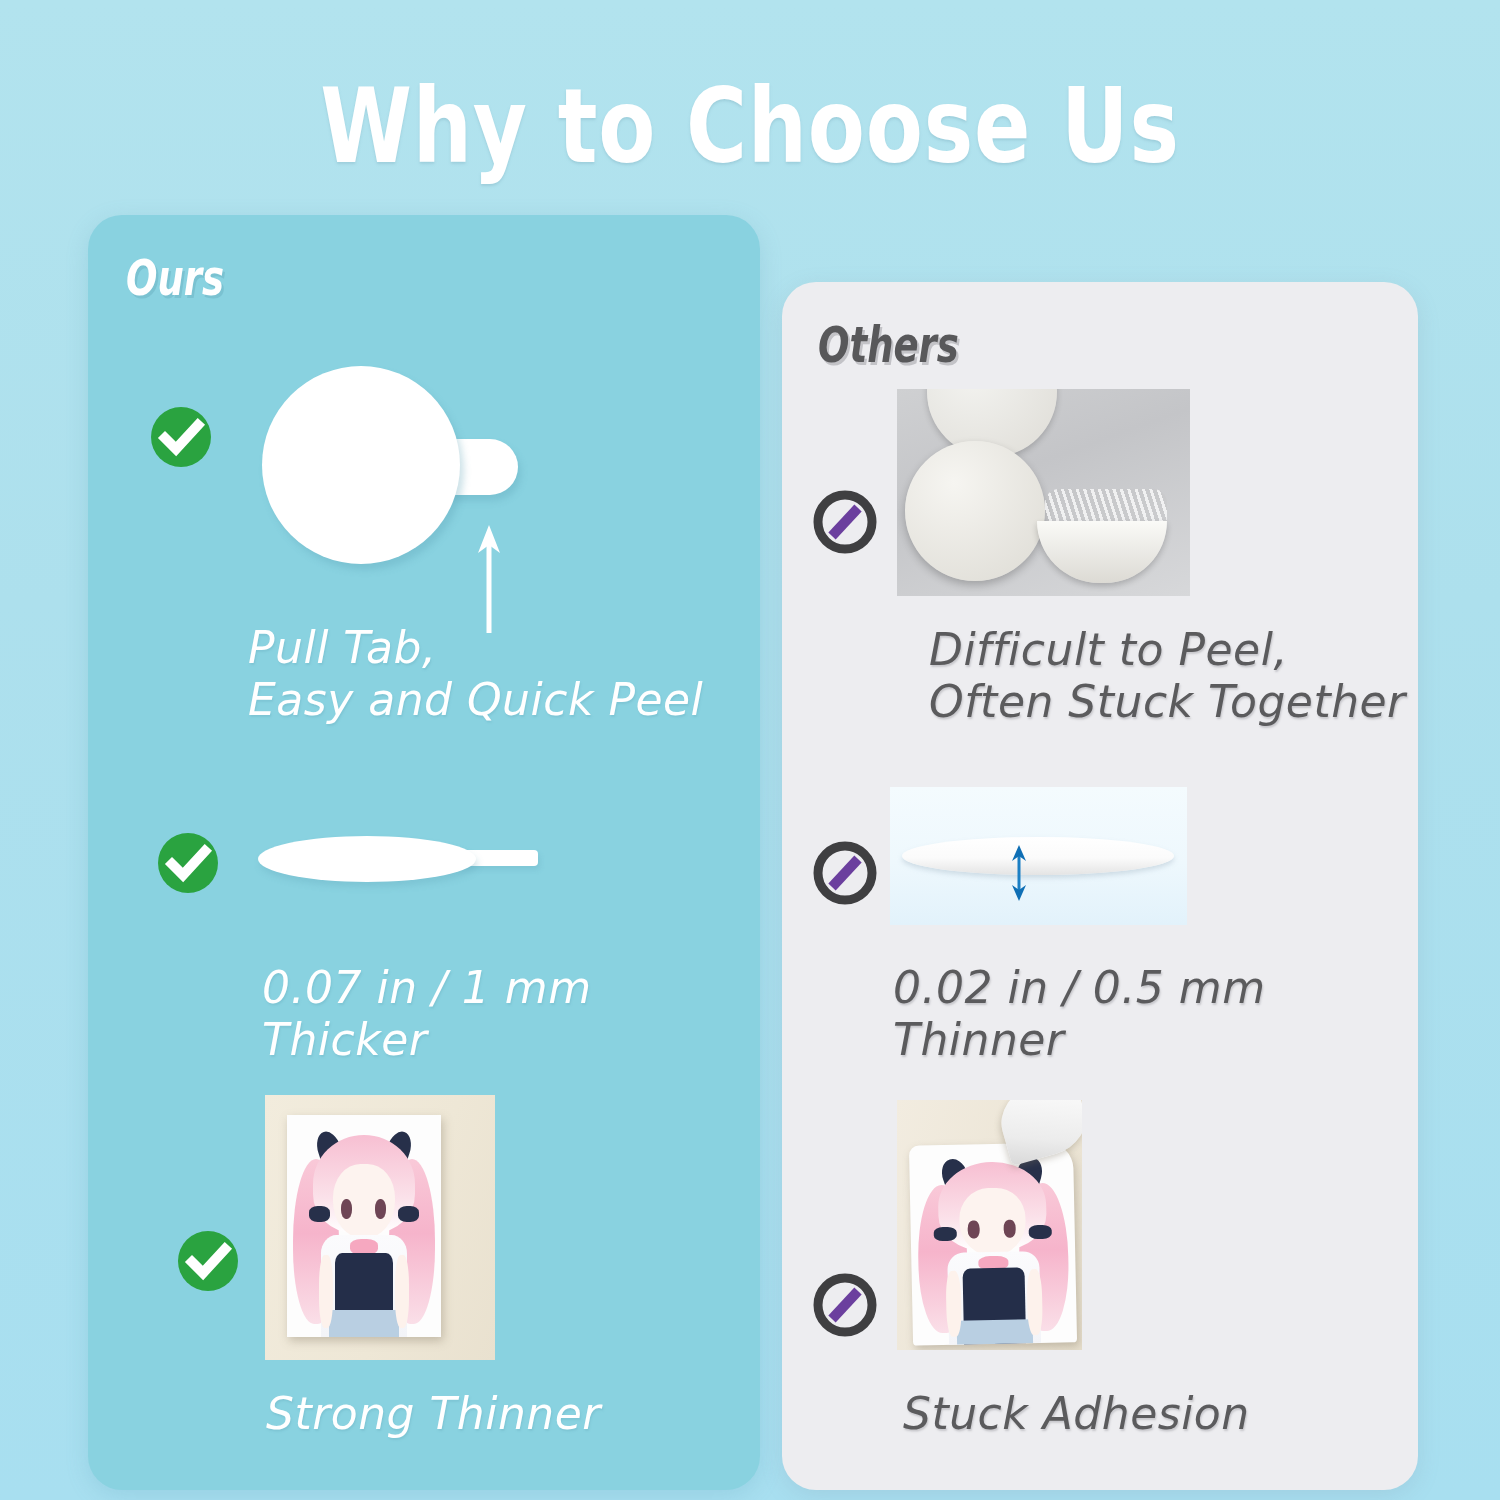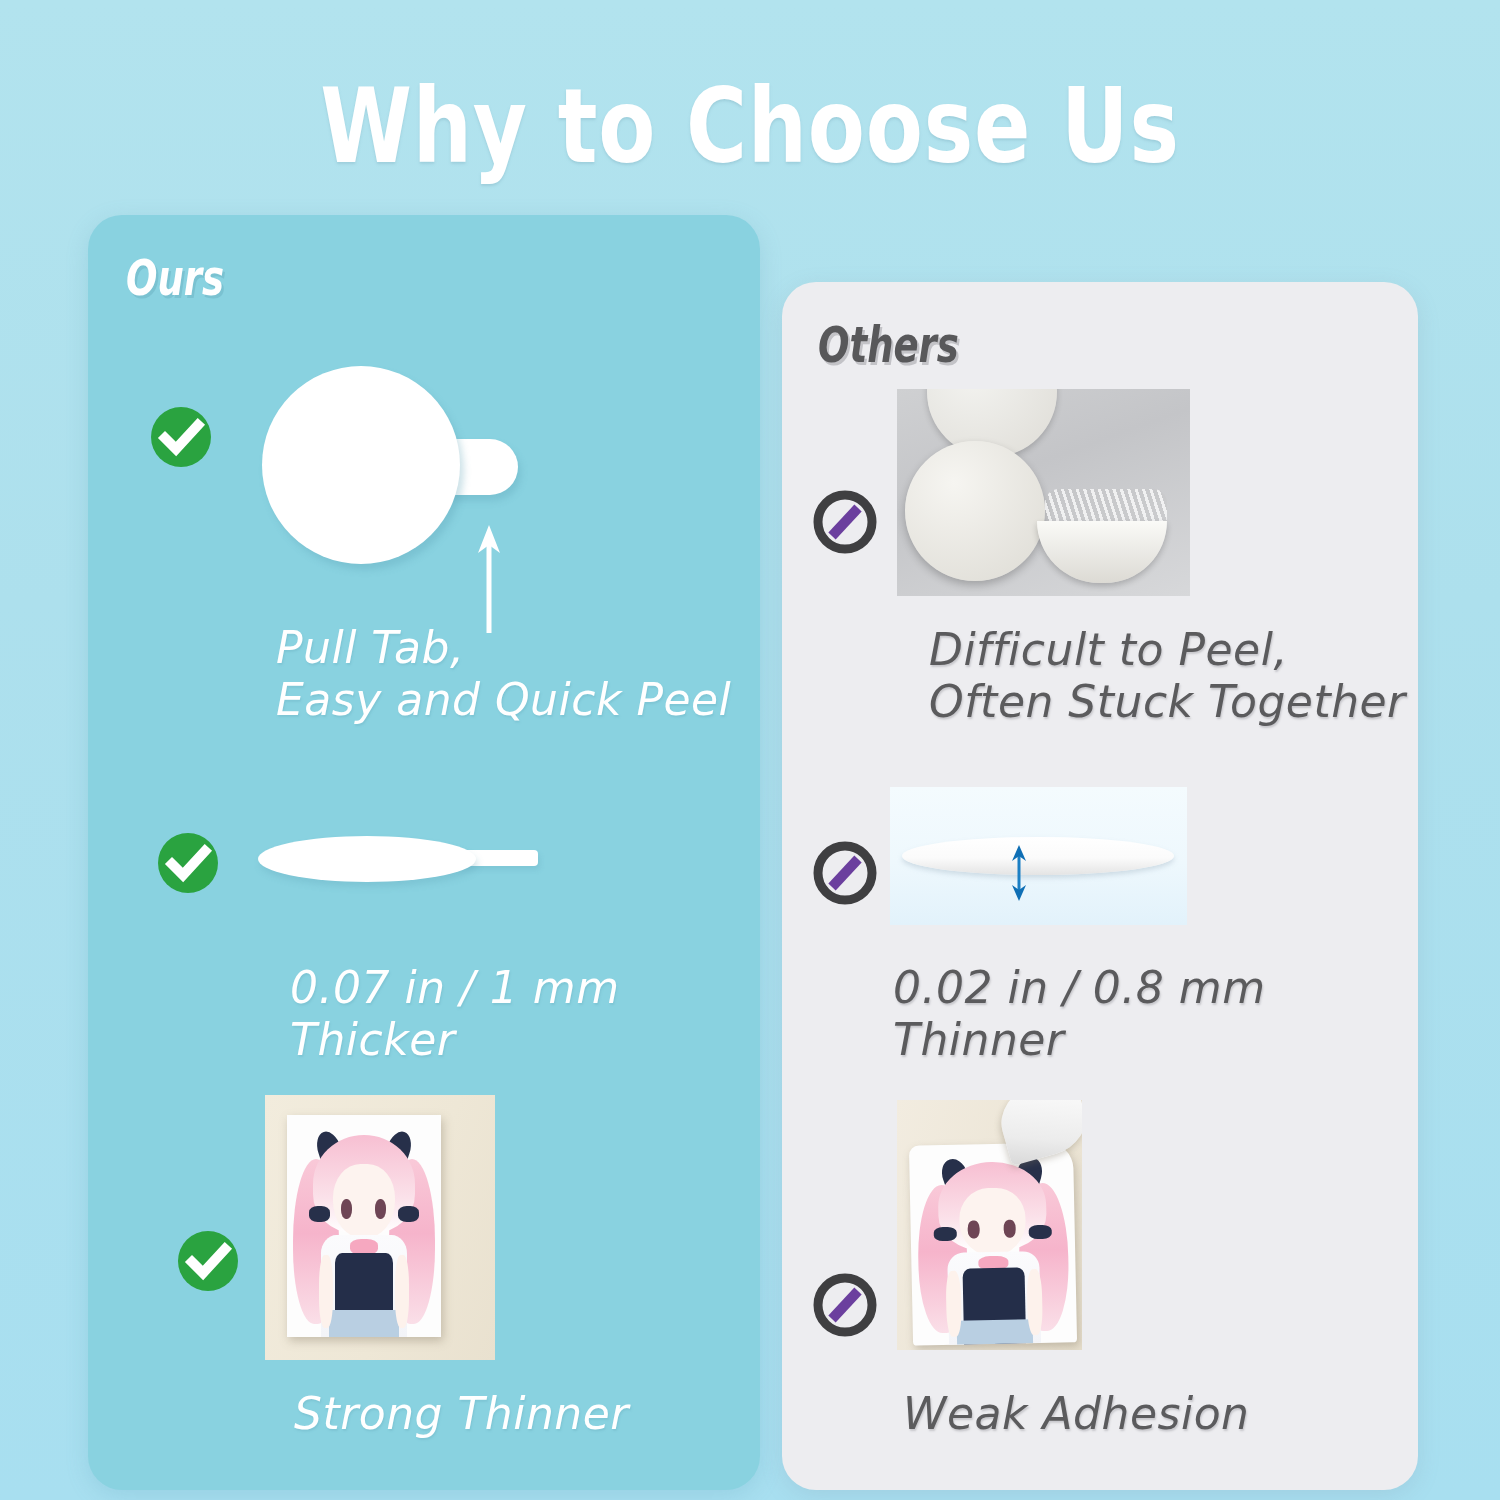--- a/index.html
+++ b/index.html
@@ -164,21 +164,20 @@
     font-family: "DejaVu Sans", sans-serif;
     font-style: italic;
     font-size: 44px;
     line-height: 1.18;
     letter-spacing: 0.5px;
     white-space: pre-line;
   }
   .txt-light {
     color: #ffffff;
     text-shadow: 1px 2px 2px rgba(105,175,192,0.35);
-    margin-left: 28px;
   }
   .txt-dark {
     color: #5b5b5d;
     text-shadow: 1px 2px 2px rgba(190,190,195,0.8);
   }
   .t-ours-1 { left: 248px; top: 622px; }
   .t-ours-2 { left: 262px; top: 962px; }
   .t-ours-3 { left: 266px; top: 1388px; }
   .t-oth-1  { left: 893px; top: 624px; margin-left: 36px; }
   .t-oth-2  { left: 893px; top: 962px; }
@@ -464,21 +463,21 @@
   <div class="thin-disc"></div>
   <div class="thin-arrow">
     <svg viewBox="0 0 18 56" width="18" height="56" aria-hidden="true">
       <path d="M9 10 L9 46" stroke="#1b7fc4" stroke-width="3"></path>
       <path d="M9 0 L16 16 L9 11 L2 16 Z" fill="#0f6fb5"></path>
       <path d="M9 56 L16 40 L9 45 L2 40 Z" fill="#0f6fb5"></path>
     </svg>
   </div>
 </div>
 
-<div class="feature-text txt-dark t-oth-2">0.02 in / 0.8 mm
+<div class="feature-text txt-dark t-oth-2">0.02 in / 0.5 mm
 Thinner</div>
 
 <div class="photo photo-weak">
   <div class="poster poster-curled">
     <div class="art">
       <div class="hair-l"></div>
         <div class="hair-r"></div>
       <div class="ear-l"></div>
         <div class="ear-r"></div>
       <div class="hair-top"></div>
@@ -491,13 +490,13 @@
       <div class="collar-bow"></div>
       <div class="dress"></div>
       <div class="skirt"></div>
       <div class="arm-l"></div>
         <div class="arm-r"></div>
     </div>
   </div>
   <div class="curl-flap"></div>
 </div>
 
-<div class="feature-text txt-dark t-oth-3">Weak Adhesion</div>
+<div class="feature-text txt-dark t-oth-3">Stuck Adhesion</div>
 
 </body></html>

